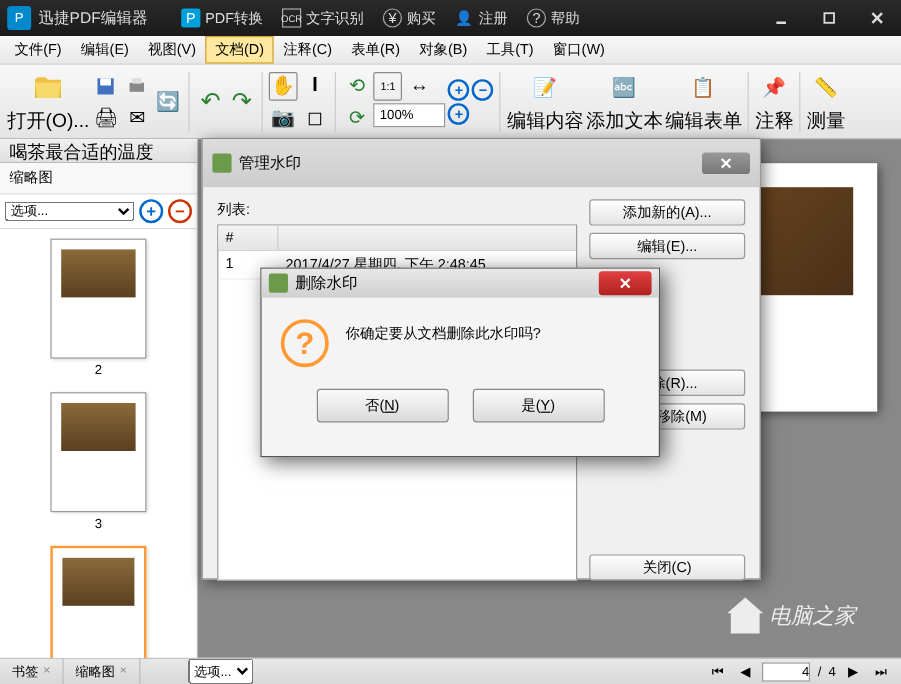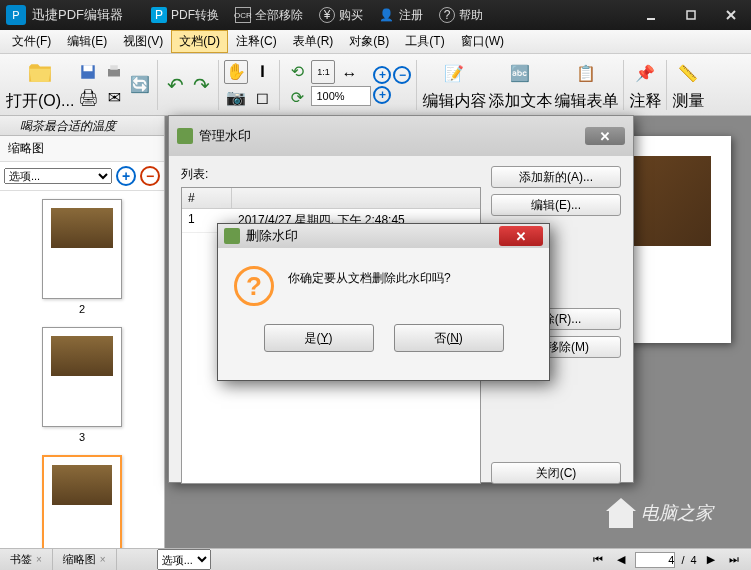--- a/index.html
+++ b/index.html
@@ -30,21 +30,21 @@
     .tb-icon-lg { width: 32px; height: 32px; display: flex; align-items: center; justify-content: center; }
     .tb-label { font-size: 16px; margin-top: 2px; }
     .zoom-box { width: 60px; height: 20px; border: 1px solid #999; background: #fff; font-size: 11px; padding: 0 4px; }
     .folder-icon svg, .save-icon svg { width: 26px; height: 26px; }
     
     
     .main { display: flex; height: calc(100% - 30px - 24px - 62px - 22px); position: relative; }
     
     
     .left-panel { width: 165px; background: #fff; border-right: 1px solid #bbb; display: flex; flex-direction: column; }
-    .panel-tab-header { height: 20px; background: linear-gradient(#f0f0f0, #e0e0e0); border-bottom: 1px solid #bbb; font-size: 12px; padding: 2px 20px; font-style: italic; }
+    .panel-tab-header { height: 20px; background: linear-gradient(#f0f0f0, #e0e0e0); border-bottom: 1px solid #bbb; font-size: 15px; padding: 2px 8px; }
     .panel-title { font-size: 12px; padding: 4px 8px; background: #f8f8f8; border-bottom: 1px solid #ddd; }
     .panel-controls { display: flex; align-items: center; padding: 4px; gap: 4px; border-bottom: 1px solid #ddd; }
     .panel-controls select { font-size: 11px; flex: 1; }
     .circle-btn { width: 20px; height: 20px; border-radius: 50%; border: 2px solid; display: flex; align-items: center; justify-content: center; font-weight: bold; font-size: 14px; cursor: pointer; }
     .circle-btn.plus { border-color: #0066cc; color: #0066cc; }
     .circle-btn.minus { border-color: #cc3300; color: #cc3300; }
     .thumbs { flex: 1; overflow-y: auto; padding: 8px; }
     .thumb { margin-bottom: 12px; text-align: center; }
     .thumb-img { width: 80px; height: 100px; border: 1px solid #999; background: #fff; margin: 0 auto 4px; box-shadow: 1px 1px 3px rgba(0,0,0,0.2); position: relative; overflow: hidden; }
     .thumb-img.selected { border: 2px solid #ff9933; }
@@ -109,21 +109,21 @@
 
 <div class="titlebar">
   <div class="app-icon">P</div>
   <div class="title">迅捷PDF编辑器</div>
   <div class="tb-btn">
     <span class="tb-icon" style="background:#00a0dd;color:#fff;border-radius:2px;">P</span>
     <span>PDF转换</span>
   </div>
   <div class="tb-btn">
     <span class="tb-icon" style="border:1px solid #aaa;font-size:8px;">OCR</span>
-    <span>全部移除</span>
+    <span>文字识别</span>
   </div>
   <div class="tb-btn">
     <span class="tb-icon" style="border:1px solid #aaa;border-radius:50%;">¥</span>
     <span>购买</span>
   </div>
   <div class="tb-btn">
     <span class="tb-icon">👤</span>
     <span>注册</span>
   </div>
   <div class="tb-btn">
@@ -365,16 +365,16 @@
     <div class="ic"></div>
     <span>删除水印</span>
     <div class="sp"></div>
     <div class="confirm-x">✕</div>
   </div>
   <div class="confirm-body">
     <div class="q-icon">?</div>
     <div class="confirm-text">你确定要从文档删除此水印吗?</div>
   </div>
   <div class="confirm-buttons">
+    <button class="confirm-btn"><span>否(<span class="underline">N</span>)</span></button>
     <button class="confirm-btn"><span>是(<span class="underline">Y</span>)</span></button>
-    <button class="confirm-btn"><span>否(<span class="underline">N</span>)</span></button>
   </div>
 </div>
 
 </body></html>

